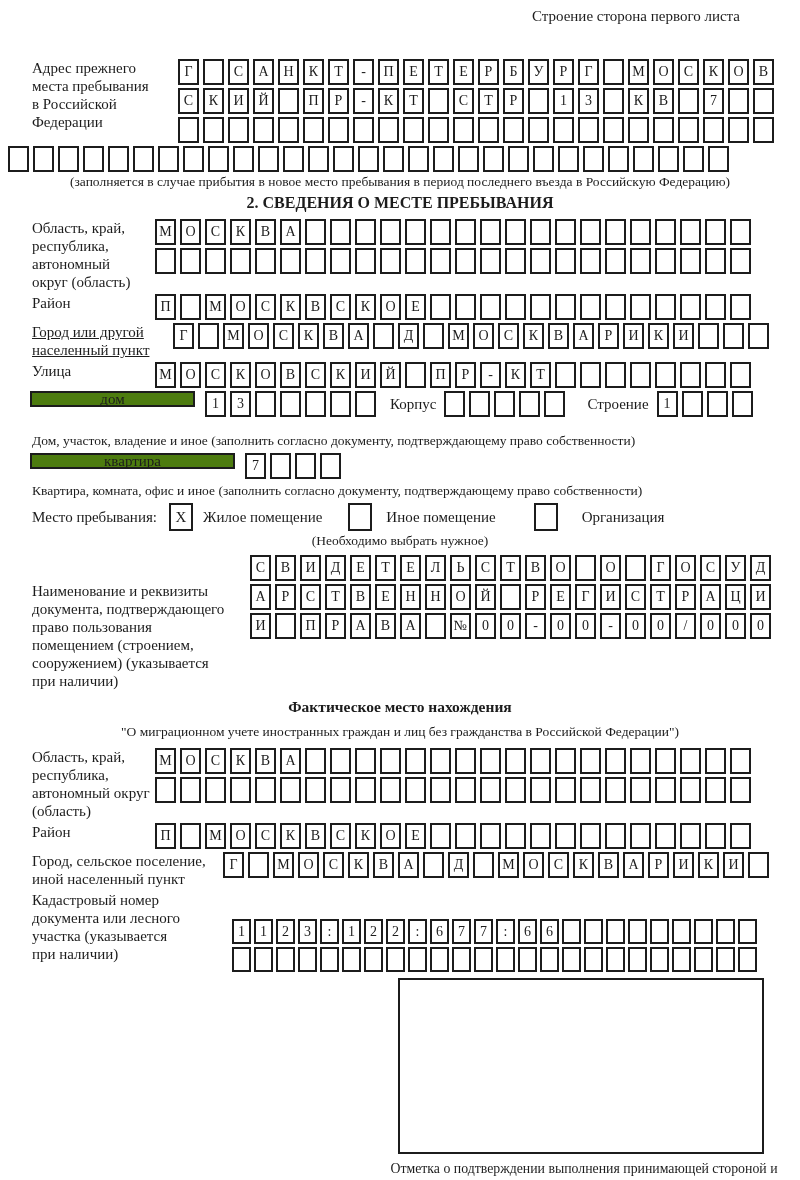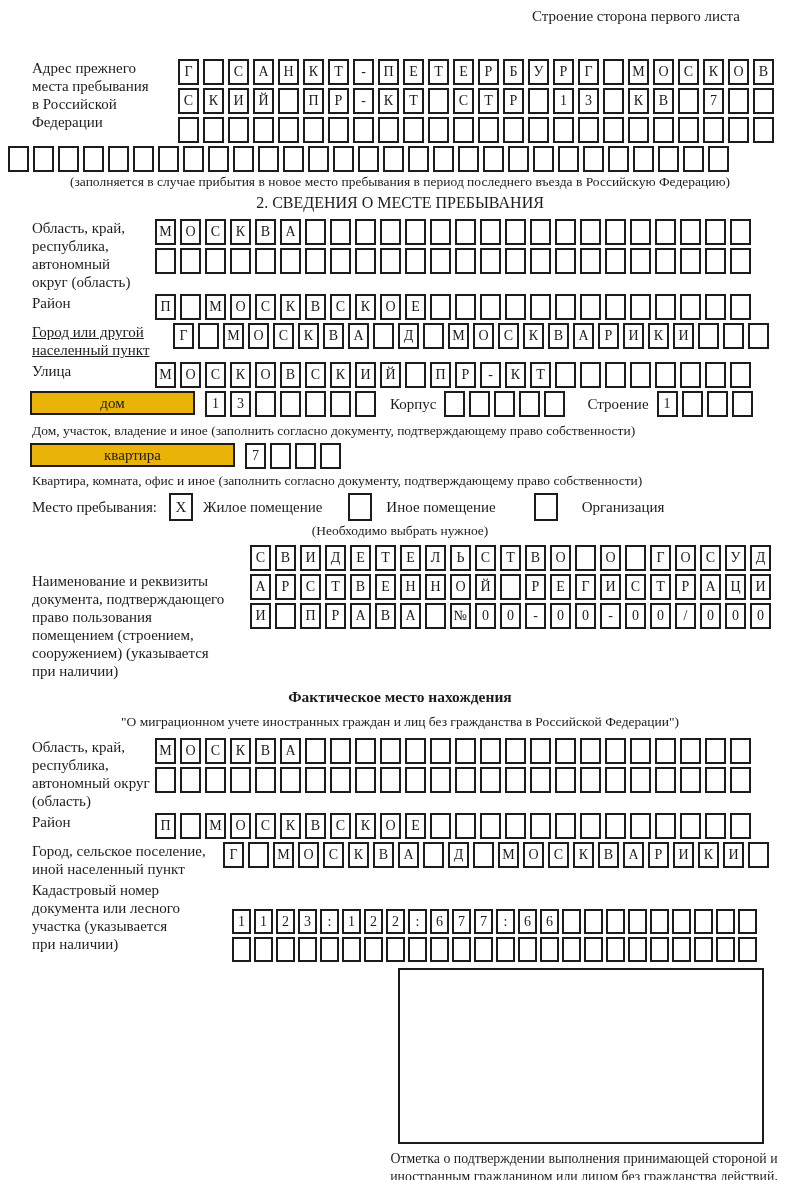--- a/index.html
+++ b/index.html
@@ -17,22 +17,22 @@
   .w242{width:242px;margin-top:27px;} .w215{width:215px;} .w224{width:224px;}
   .cells{display:flex;gap:4px;flex:none;}
   .cell{
     width:21px;height:26px;box-sizing:border-box;border:2px solid #1c1c1c;
     display:flex;align-items:center;justify-content:center;
     font-size:14px;line-height:1;flex:none;background:#fff;
   }
   .cells.sm{gap:3px;} .cells.sm .cell{width:19px;height:25px;}
   .fullrow{margin-bottom:2px;}
   .center-note{text-align:center;font-size:13.5px;line-height:16px;margin-bottom:2px;}
-  .sec-title{text-align:center;font-weight:normal;font-size:16px;margin:4px 0 7px;}
-  .wide-box{height:24px;box-sizing:border-box;border:2px solid #1c1c1c;display:flex;align-items:center;justify-content:center;font-size:15px;flex:none;background:#eab308;}
+  .sec-title{text-align:center;font-weight:bold;font-size:16px;margin:4px 0 7px;}
+  .wide-box{height:16px;box-sizing:border-box;border:2px solid #1c1c1c;display:flex;align-items:center;justify-content:center;font-size:15px;flex:none;background:#4d7c0f;}
   .house-box{width:165px;margin-left:22px;margin-right:10px;}
   .apt-box{width:205px;margin-left:22px;margin-right:10px;text-align:center;}
   .inline-lbl{font-size:15px;line-height:26px;flex:none;}
   .small-cap{font-size:13.5px;line-height:17px;margin:1px 0 4px;padding-left:24px;}
   .stay-row{display:flex;align-items:center;margin:4px 0 2px;padding-left:24px;font-size:15px;}
   .checkbox{width:24px;height:28px;box-sizing:border-box;border:2px solid #1c1c1c;display:flex;align-items:center;justify-content:center;font-size:15px;flex:none;background:#fff;}
   .sub-title{text-align:center;font-weight:bold;font-size:15.5px;margin:8px 0 8px;}
   .cad-rows{margin-top:28px;}
   .stamp-box{width:366px;height:176px;box-sizing:border-box;border:2px solid #1c1c1c;margin:6px 0 6px 390px;background:#fff;}
   .stamp-cap{width:420px;margin-left:366px;text-align:center;font-size:13.8px;line-height:18px;}
@@ -321,21 +321,21 @@
     <div class="wide-box house-box">дом</div>
     <div class="cells">
         <div class="cell">1</div>
         <div class="cell">3</div>
         <div class="cell"></div>
         <div class="cell"></div>
         <div class="cell"></div>
         <div class="cell"></div>
         <div class="cell"></div>
       </div>
-    <div class="inline-lbl" style="margin:0 8px 2px 14px;">Корпус</div>
+    <div class="inline-lbl" style="margin:0 8px 12px 14px;">Корпус</div>
     <div class="cells">
         <div class="cell"></div>
         <div class="cell"></div>
         <div class="cell"></div>
         <div class="cell"></div>
         <div class="cell"></div>
       </div>
     <div class="inline-lbl" style="margin:0 8px 0 22px;">Строение</div>
     <div class="cells">
         <div class="cell">1</div>

